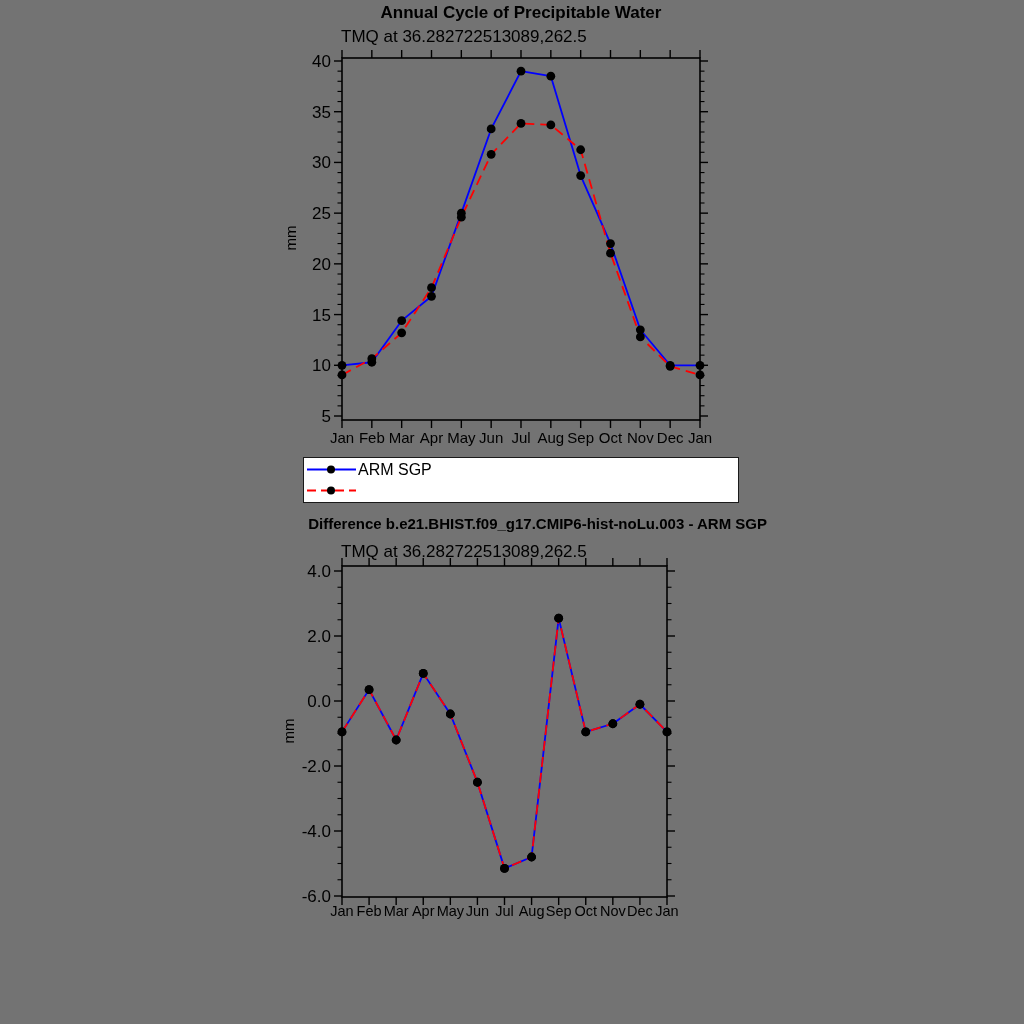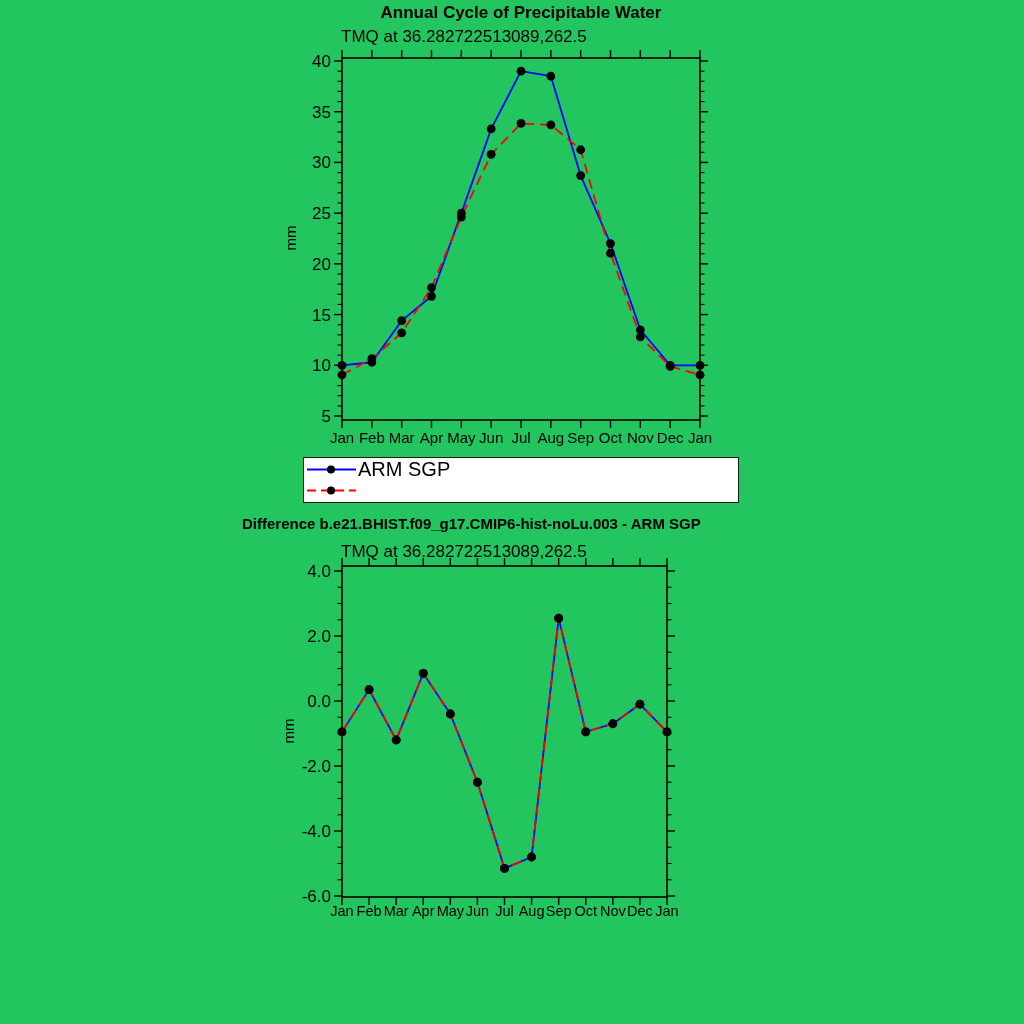--- a/index.html
+++ b/index.html
@@ -1,28 +1,28 @@
 <!DOCTYPE html>
 <html><head>
 <meta charset="utf-8">
 <style>
   html,body{margin:0;padding:0;background:#fff;}
-  .page{position:relative;width:1024px;height:1024px;background:#22c55e;overflow:hidden;
+  .page{position:relative;width:1024px;height:1024px;background:#737373;overflow:hidden;
         font-family:"Liberation Sans", sans-serif;color:#000;}
   #plots{position:absolute;left:0;top:0;}
   .title,.subtitle{position:absolute;white-space:nowrap;}
   .t1{left:342px;top:3px;width:358px;text-align:center;font-size:17px;font-weight:bold;}
   .s1{left:341px;top:27px;font-size:17px;}
-  .t2{left:242px;top:515px;width:525px;text-align:left;font-size:15px;font-weight:bold;}
+  .t2{left:242px;top:515px;width:525px;text-align:right;font-size:15px;font-weight:bold;}
   .s2{left:341px;top:542px;font-size:17px;}
   .legend{position:absolute;left:303px;top:457px;width:436px;border:1px solid #1a1a1a;
           box-sizing:border-box;padding:1px 0;background:#fff;}
   .legend-row{display:flex;align-items:center;height:21px;}
   .lsample{width:54px;height:21px;flex:0 0 54px;}
-  .llabel{font-size:20px;white-space:nowrap;}
+  .llabel{font-size:16px;white-space:nowrap;}
 </style>
 </head>
 <body>
 
 <div class="page">
   <div class="title t1">Annual Cycle of Precipitable Water</div>
   <div class="subtitle s1">TMQ at 36.282722513089,262.5</div>
   <div class="title t2">Difference b.e21.BHIST.f09_g17.CMIP6-hist-noLu.003 - ARM SGP</div>
   <div class="subtitle s2">TMQ at 36.282722513089,262.5</div>
 

